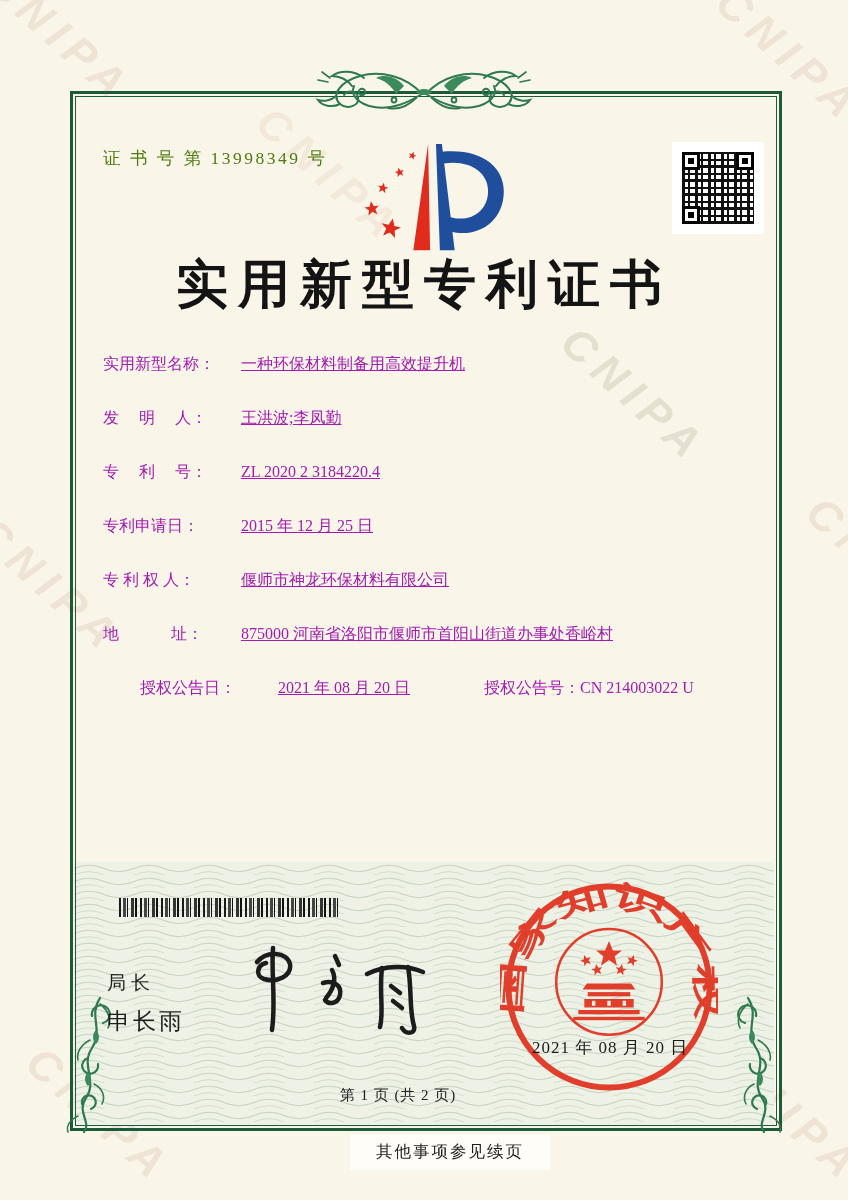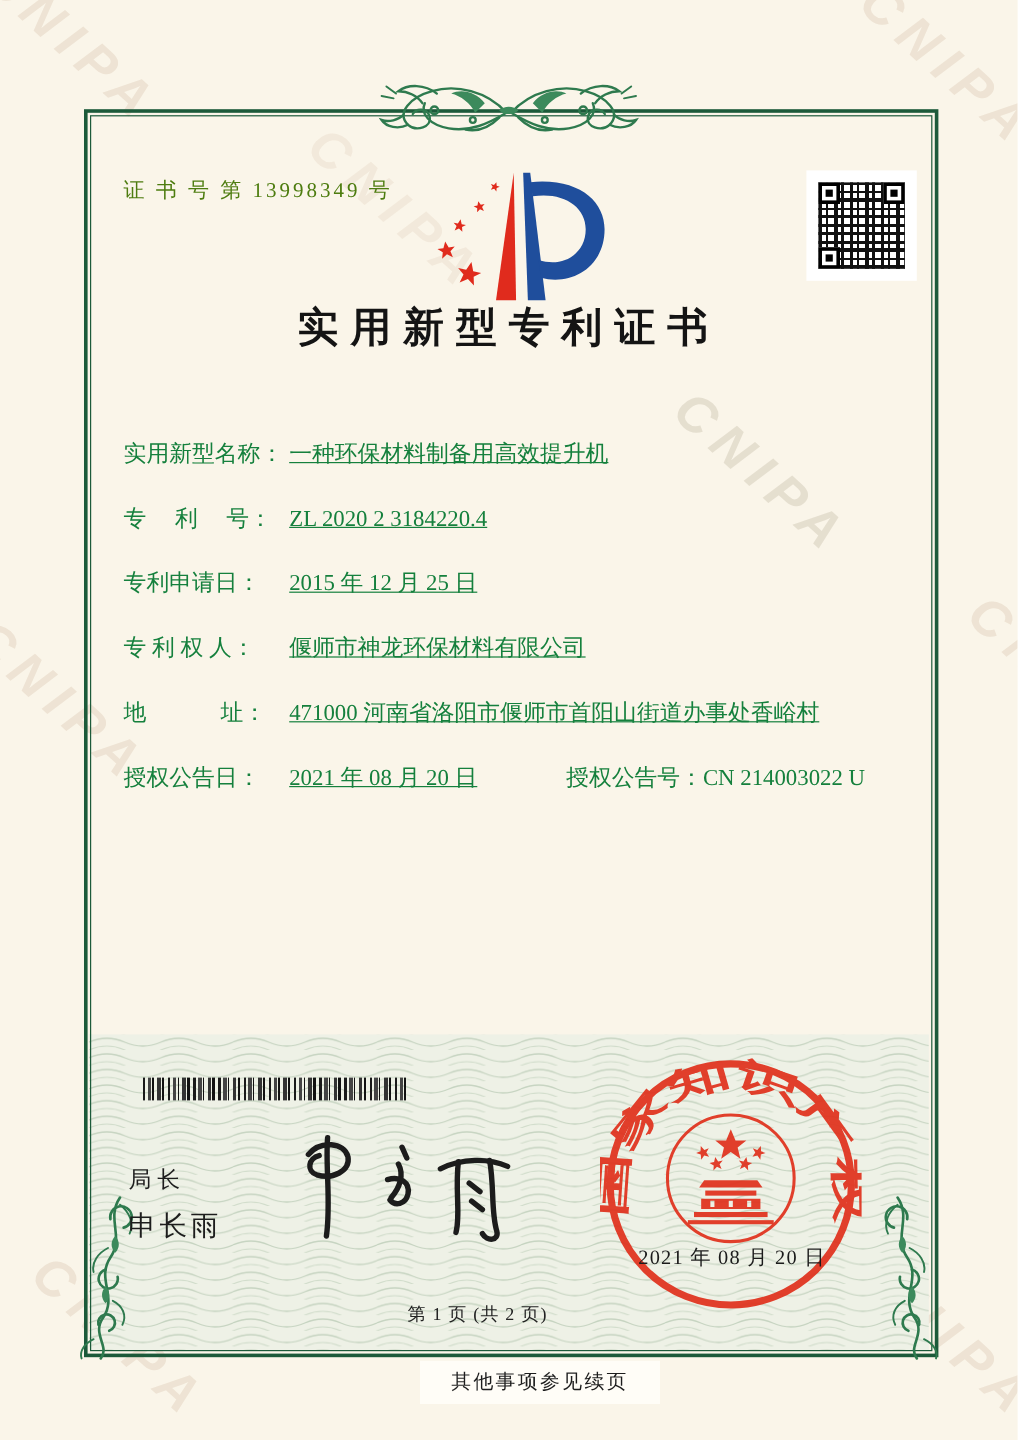--- a/index.html
+++ b/index.html
@@ -42,28 +42,28 @@
           display:flex;align-items:center;justify-content:center;}
   .qr{position:relative;width:72px;height:72px;
       background:
         repeating-linear-gradient(90deg,#111 0 3px,transparent 3px 6px,#111 6px 8px,transparent 8px 13px),
         repeating-linear-gradient(0deg,#111 0 3px,transparent 3px 7px,#111 7px 9px,transparent 9px 14px);}
   .finder{position:absolute;width:18px;height:18px;background:#fff;border:3px solid #000;box-sizing:border-box;}
   .finder::after{content:"";position:absolute;left:3px;top:3px;width:6px;height:6px;background:#000;}
   .f-tl{left:0;top:0;}.f-tr{right:0;top:0;}.f-bl{left:0;bottom:0;}
 
   .title{position:absolute;left:0;top:250px;width:848px;text-align:center;
-         font-size:34px;font-weight:bold;letter-spacing:10px;color:#141414;z-index:5;}
-
-  
-  .fields{position:absolute;left:103px;top:367px;width:650px;z-index:5;font-size:19px;color:#15803d;}
+         font-size:52px;font-weight:bold;letter-spacing:10px;color:#141414;z-index:5;}
+
+  
+  .fields{position:absolute;left:103px;top:352px;width:650px;z-index:5;font-size:16px;color:#a21caf;}
   .frow{display:flex;margin-bottom:31px;line-height:23px;}
   .flabel{flex:0 0 138px;white-space:pre;}
   .fvalue{white-space:pre;text-decoration:underline;}
-  .grant-row{display:flex;line-height:23px;}
+  .grant-row{display:flex;line-height:23px;margin-left:37px;}
   .grant-right{margin-left:74px;display:flex;justify-content:space-between;}
 
   
   .body-text{position:absolute;left:103px;top:696px;width:648px;z-index:5;
              font-size:17px;line-height:30.5px;color:#222;text-align:justify;}
   .body-text p{margin:0;text-indent:2em;}
 
   
   .barcode{position:absolute;left:119px;top:898px;width:220px;height:19px;z-index:5;
     background:repeating-linear-gradient(90deg,
@@ -190,34 +190,38 @@
   </div>
 
   <div class="title">实用新型专利证书</div>
 
   <div class="fields">
     <div class="frow">
       <span class="flabel">实用新型名称：</span>
       <span class="fvalue">一种环保材料制备用高效提升机</span>
     </div>
     <div class="frow">
+      <span class="flabel">发　 明　 人：</span>
+      <span class="fvalue">王洪波;李凤勤</span>
+    </div>
+    <div class="frow">
       <span class="flabel">专　 利　 号：</span>
       <span class="fvalue">ZL 2020 2 3184220.4</span>
     </div>
     <div class="frow">
       <span class="flabel">专利申请日：</span>
       <span class="fvalue">2015 年 12 月 25 日</span>
     </div>
     <div class="frow">
       <span class="flabel">专 利 权 人：</span>
       <span class="fvalue">偃师市神龙环保材料有限公司</span>
     </div>
     <div class="frow">
       <span class="flabel">地　　　 址：</span>
-      <span class="fvalue">471000 河南省洛阳市偃师市首阳山街道办事处香峪村</span>
+      <span class="fvalue">875000 河南省洛阳市偃师市首阳山街道办事处香峪村</span>
     </div>
     <div class="grant-row">
       <span class="flabel">授权公告日：</span>
       <span class="fvalue">2021 年 08 月 20 日</span>
       <span class="grant-right">
         <span>授权公告号：</span>
         <span>CN 214003022 U</span>
       </span>
     </div>
   </div>

